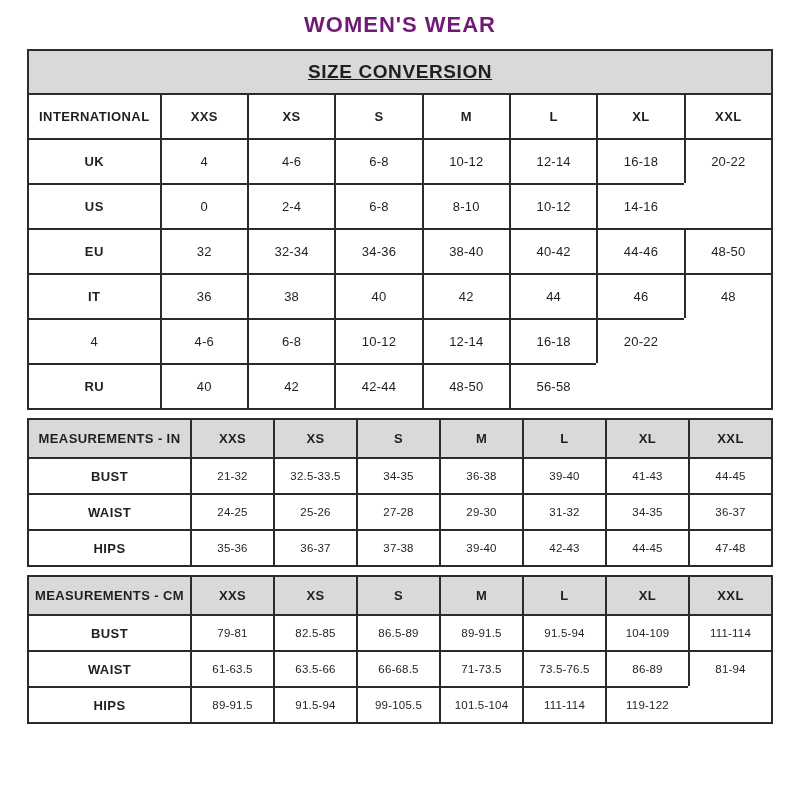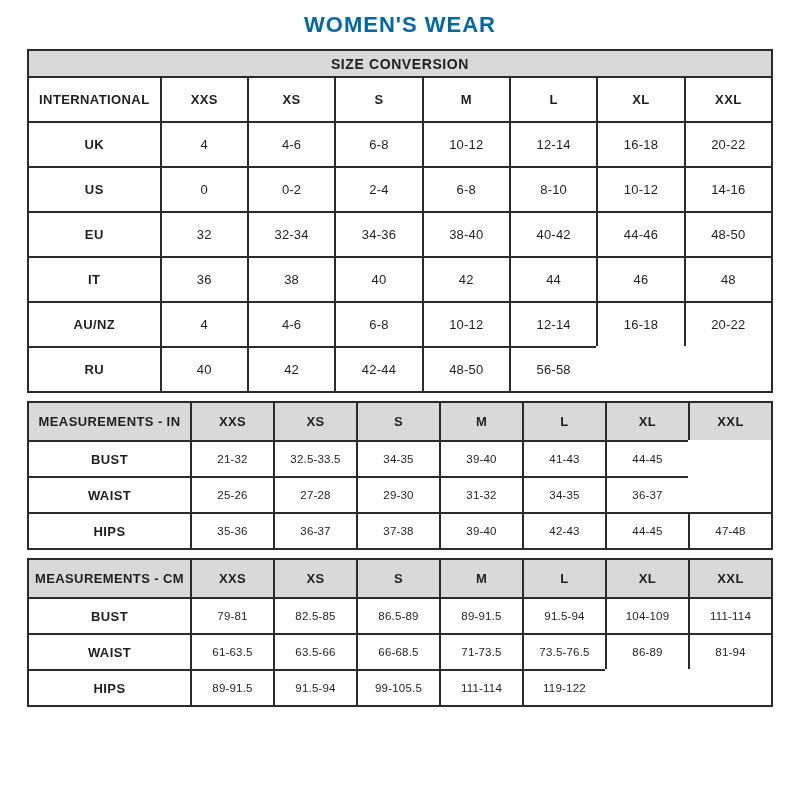--- a/index.html
+++ b/index.html
@@ -15,21 +15,21 @@
     color:var(--text);
     -webkit-font-smoothing:antialiased;
   }
   .page{width:746px;margin:0 auto;padding-top:12px;}
   h1.page-title{
     text-align:center;
     font-size:22px;
     font-weight:700;
     letter-spacing:1px;
     margin-bottom:11px;
-    color:#0369a1;
+    color:#701a75;
   }
   .tbl{
     border:2px solid var(--border);
     margin-bottom:8px;
     background:#fff;
   }
   .row{display:grid;}
   .conv .row{grid-template-columns:17.6% repeat(7,1fr);}
   .meas .row{grid-template-columns:21.7% repeat(7,1fr);}
   .cell{
@@ -41,25 +41,26 @@
     overflow:hidden;
     padding:0 2px;
   }
   .cell:first-child{border-left:none;}
   .row + .row .cell{border-top:2px solid var(--border);}
   
   .titlebar{
     display:flex;
     align-items:center;
     justify-content:center;
-    height:25px;
+    height:42px;
     background:var(--header-bg);
     font-weight:700;
-    font-size:14px;
+    font-size:19px;
     letter-spacing:0.6px;
+    text-decoration:underline;
   }
   .titlebar + .row .cell{border-top:2px solid var(--border);}
   .conv .row .cell{height:45px;font-size:13px;}
   .conv .row.head .cell{font-weight:700;letter-spacing:0.4px;}
   .conv .cell.lbl{font-weight:700;letter-spacing:0.4px;}
   .conv .cell.val{font-weight:400;letter-spacing:0.2px;}
   .meas .row.head .cell{
     height:37px;
     background:var(--header-bg);
     font-weight:700;
@@ -94,21 +95,20 @@
         <div class="cell val">4-6</div>
         <div class="cell val">6-8</div>
         <div class="cell val">10-12</div>
         <div class="cell val">12-14</div>
         <div class="cell val">16-18</div>
         <div class="cell val">20-22</div>
       </div>
       <div class="row data">
         <div class="cell lbl">US</div>
         <div class="cell val">0</div>
-        <div class="cell val">0-2</div>
         <div class="cell val">2-4</div>
         <div class="cell val">6-8</div>
         <div class="cell val">8-10</div>
         <div class="cell val">10-12</div>
         <div class="cell val">14-16</div>
       </div>
       <div class="row data">
         <div class="cell lbl">EU</div>
         <div class="cell val">32</div>
         <div class="cell val">32-34</div>
@@ -122,21 +122,20 @@
         <div class="cell lbl">IT</div>
         <div class="cell val">36</div>
         <div class="cell val">38</div>
         <div class="cell val">40</div>
         <div class="cell val">42</div>
         <div class="cell val">44</div>
         <div class="cell val">46</div>
         <div class="cell val">48</div>
       </div>
       <div class="row data">
-        <div class="cell lbl">AU/NZ</div>
         <div class="cell val">4</div>
         <div class="cell val">4-6</div>
         <div class="cell val">6-8</div>
         <div class="cell val">10-12</div>
         <div class="cell val">12-14</div>
         <div class="cell val">16-18</div>
         <div class="cell val">20-22</div>
       </div>
       <div class="row data">
         <div class="cell lbl">RU</div>
@@ -157,26 +156,28 @@
         <div class="cell hdr">M</div>
         <div class="cell hdr">L</div>
         <div class="cell hdr">XL</div>
         <div class="cell hdr">XXL</div>
       </div>
       <div class="row data">
         <div class="cell lbl">BUST</div>
         <div class="cell val">21-32</div>
         <div class="cell val">32.5-33.5</div>
         <div class="cell val">34-35</div>
+        <div class="cell val">36-38</div>
         <div class="cell val">39-40</div>
         <div class="cell val">41-43</div>
         <div class="cell val">44-45</div>
       </div>
       <div class="row data">
         <div class="cell lbl">WAIST</div>
+        <div class="cell val">24-25</div>
         <div class="cell val">25-26</div>
         <div class="cell val">27-28</div>
         <div class="cell val">29-30</div>
         <div class="cell val">31-32</div>
         <div class="cell val">34-35</div>
         <div class="cell val">36-37</div>
       </div>
       <div class="row data">
         <div class="cell lbl">HIPS</div>
         <div class="cell val">35-36</div>
@@ -218,17 +219,18 @@
         <div class="cell val">71-73.5</div>
         <div class="cell val">73.5-76.5</div>
         <div class="cell val">86-89</div>
         <div class="cell val">81-94</div>
       </div>
       <div class="row data">
         <div class="cell lbl">HIPS</div>
         <div class="cell val">89-91.5</div>
         <div class="cell val">91.5-94</div>
         <div class="cell val">99-105.5</div>
+        <div class="cell val">101.5-104</div>
         <div class="cell val">111-114</div>
         <div class="cell val">119-122</div>
       </div>
     </section>
 </main>
 
 </body></html>

